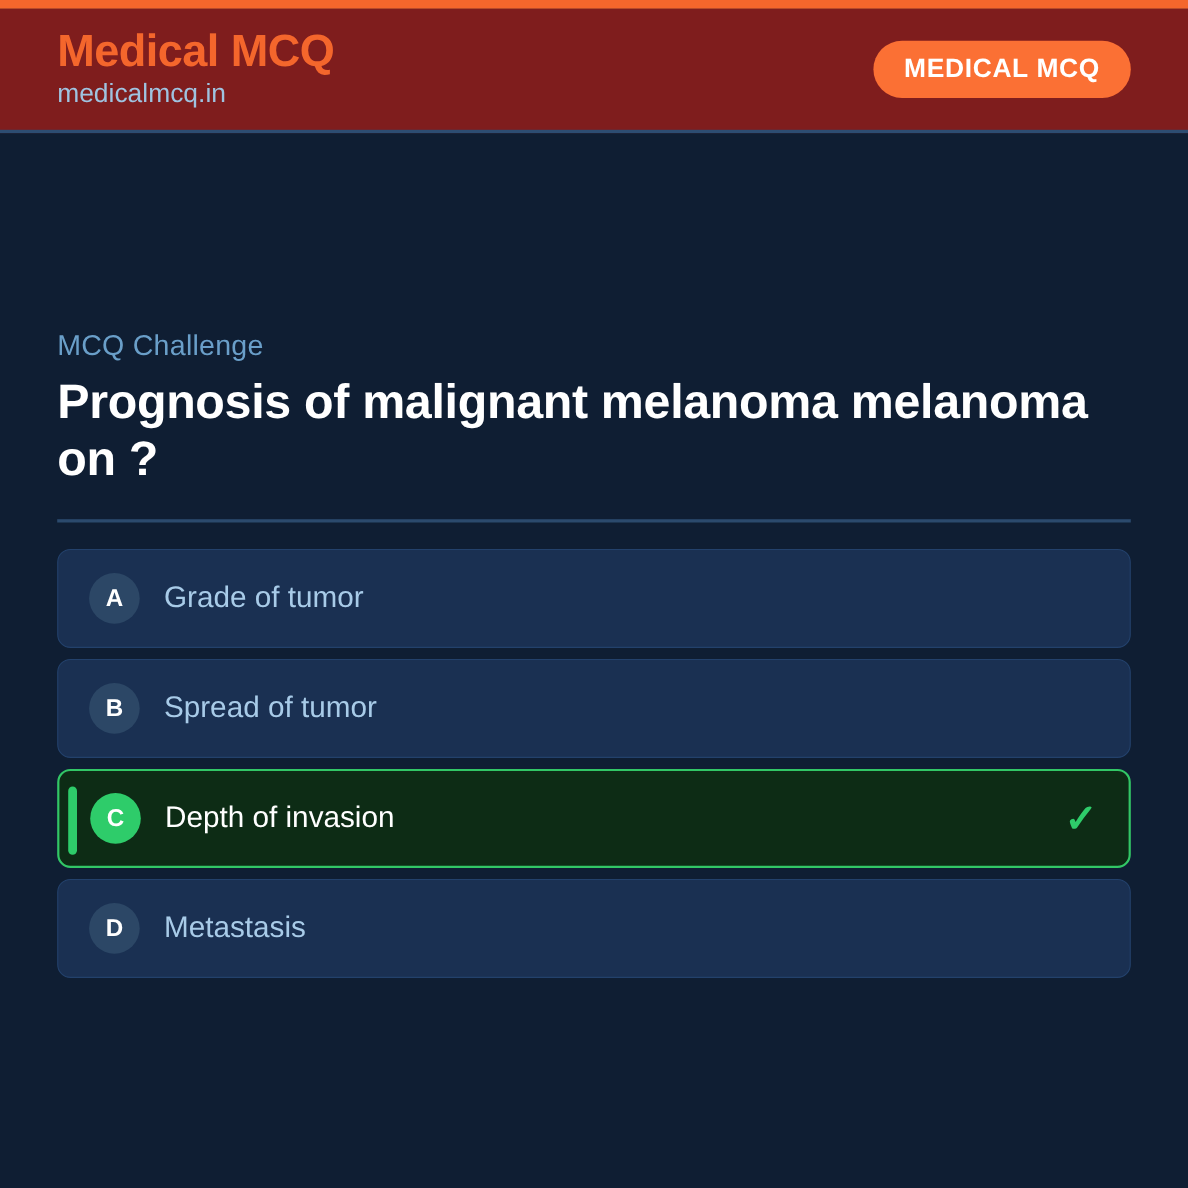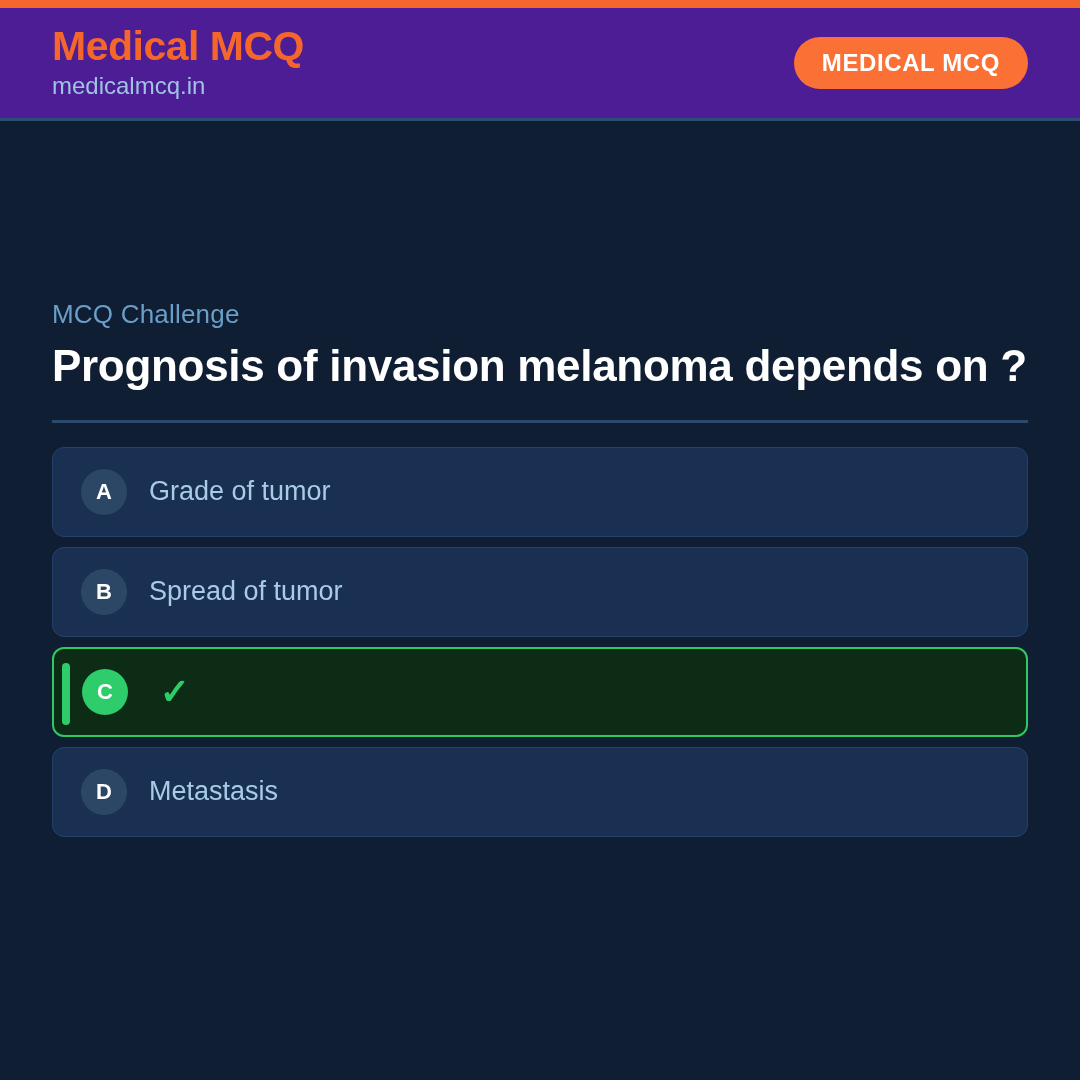--- a/index.html
+++ b/index.html
@@ -22,21 +22,21 @@
   .top-accent {
     height:8px; width:100%;
     background:#f4662c;
     flex:0 0 auto;
   }
 
   
   .header {
     flex:0 0 auto;
     height:113px;
-    background:#4c1d95;
+    background:#7f1d1d;
     border-bottom:3px solid #2d4d72;
     display:flex; align-items:center; justify-content:space-between;
     padding:0 52px 0 52px;
   }
   .brand { display:flex; flex-direction:column; justify-content:center; }
   .brand-title {
     font-size:41px; font-weight:bold; color:#f4662c;
     letter-spacing:-0.5px; line-height:1.05;
   }
   .brand-sub {
@@ -145,38 +145,39 @@
     <div class="brand">
       <div class="brand-title">Medical MCQ</div>
       <div class="brand-sub">medicalmcq.in</div>
     </div>
     <div class="header-badge">MEDICAL MCQ</div>
   </div>
 
   <div class="main">
     <div class="qblock">
       <div class="eyebrow">MCQ Challenge</div>
-      <div class="question">Prognosis of invasion melanoma depends on ?</div>
+      <div class="question">Prognosis of malignant melanoma melanoma on ?</div>
     </div>
     <div class="divider"></div>
 
     <div class="options" id="options">
         <div class="option">
           <div class="badge">A</div>
           <div class="otext">Grade of tumor</div>
           <div class="mark"></div>
         </div>
         <div class="option">
           <div class="badge">B</div>
           <div class="otext">Spread of tumor</div>
           <div class="mark"></div>
         </div>
         <div class="option correct">
           <div class="accent"></div>
           <div class="badge">C</div>
+          <div class="otext">Depth of invasion</div>
           <div class="mark">✓</div>
         </div>
         <div class="option">
           <div class="badge">D</div>
           <div class="otext">Metastasis</div>
           <div class="mark"></div>
         </div>
       </div>
   </div>
 

